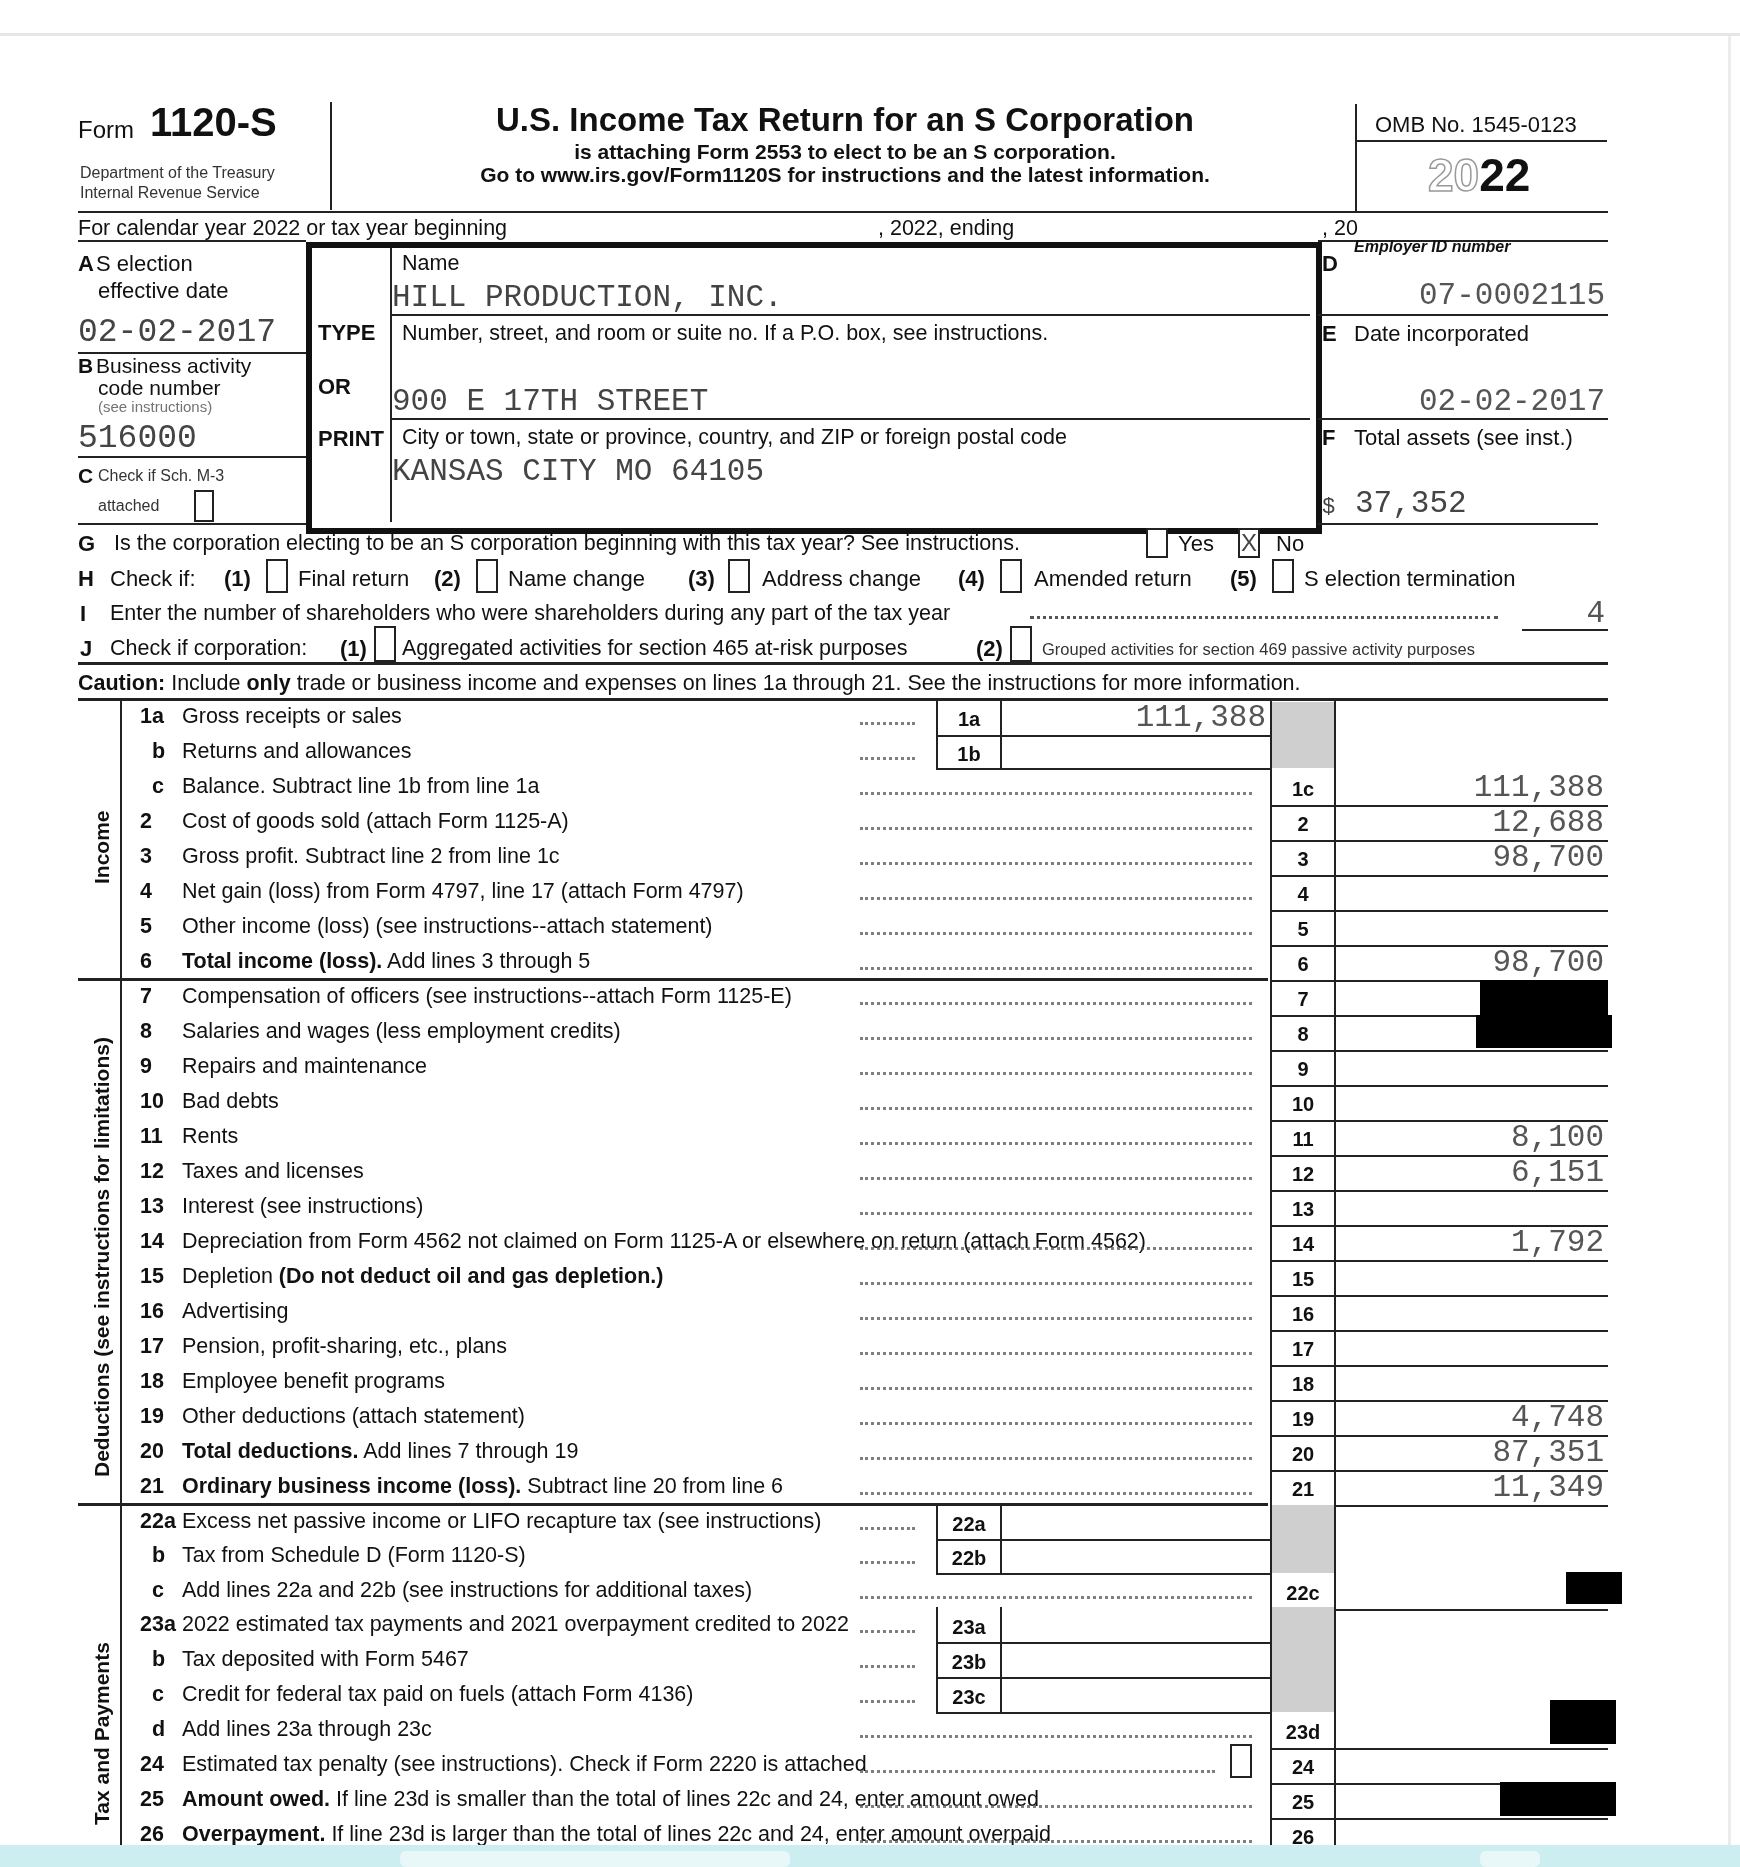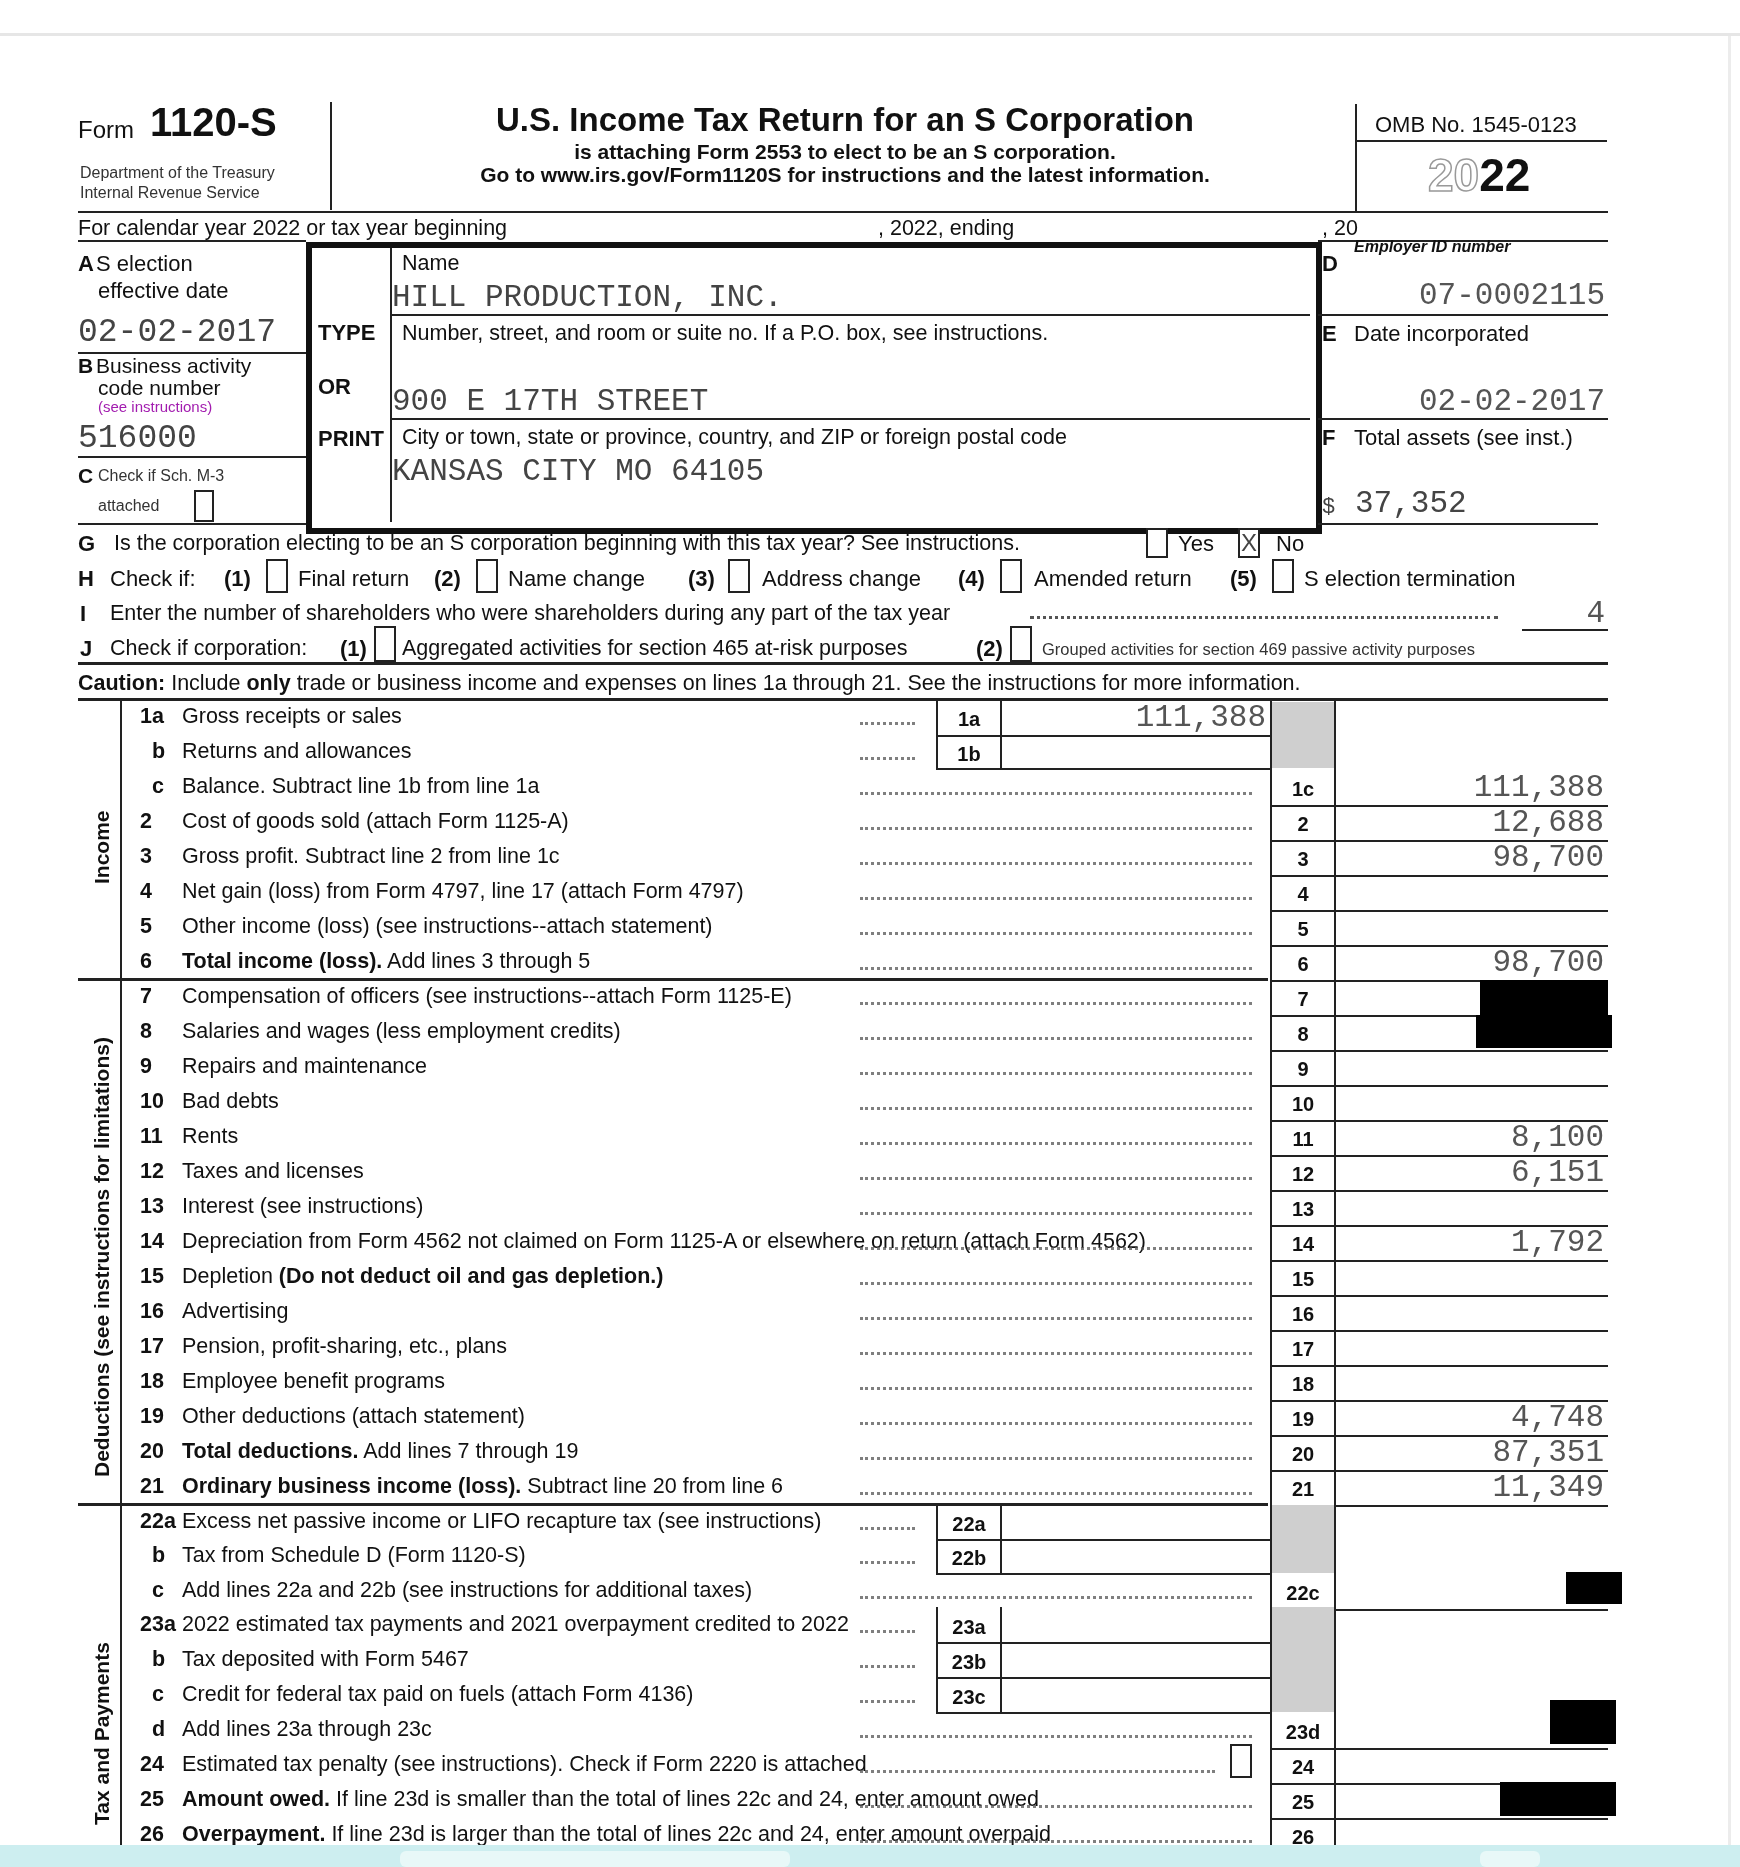--- a/index.html
+++ b/index.html
@@ -58,21 +58,21 @@
 <div class="hl" style="left:1318px;top:240px;width:290px;"></div>
 
 <span class="lbl b" style="left:78px;top:251px;font-size:22px;">A</span>
 <span class="lbl" style="left:96px;top:251px;font-size:22px;">S election</span>
 <span class="lbl" style="left:98px;top:278px;font-size:22px;">effective date</span>
 <span class="lbl mono" style="left:78px;top:314px;font-size:33px;">02-02-2017</span>
 <div class="hl" style="left:78px;top:352px;width:228px;"></div>
 <span class="lbl b" style="left:78px;top:354px;font-size:21px;">B</span>
 <span class="lbl" style="left:96px;top:354px;font-size:21px;">Business activity</span>
 <span class="lbl" style="left:98px;top:376px;font-size:21px;">code number</span>
-<span class="lbl" style="left:98px;top:398px;font-size:15px;color:#a21caf;">(see instructions)</span>
+<span class="lbl" style="left:98px;top:398px;font-size:15px;color:#737373;">(see instructions)</span>
 <span class="lbl mono" style="left:78px;top:420px;font-size:33px;">516000</span>
 <div class="hl" style="left:78px;top:456px;width:228px;"></div>
 <span class="lbl b" style="left:78px;top:464px;font-size:21px;">C</span>
 <span class="lbl" style="left:98px;top:467px;font-size:16px;color:#333;">Check if Sch. M-3</span>
 <span class="lbl" style="left:98px;top:497px;font-size:16px;color:#333;">attached</span>
 <div class="cb" style="left:194px;top:490px;width:20px;height:32px;"></div>
 <div class="hl" style="left:78px;top:523px;width:228px;"></div>
 
 <div class="abs" style="left:306px;top:242px;width:1004px;height:280px;border:6px solid #111;"></div>
 <div class="vl" style="left:390px;top:248px;height:274px;"></div>

